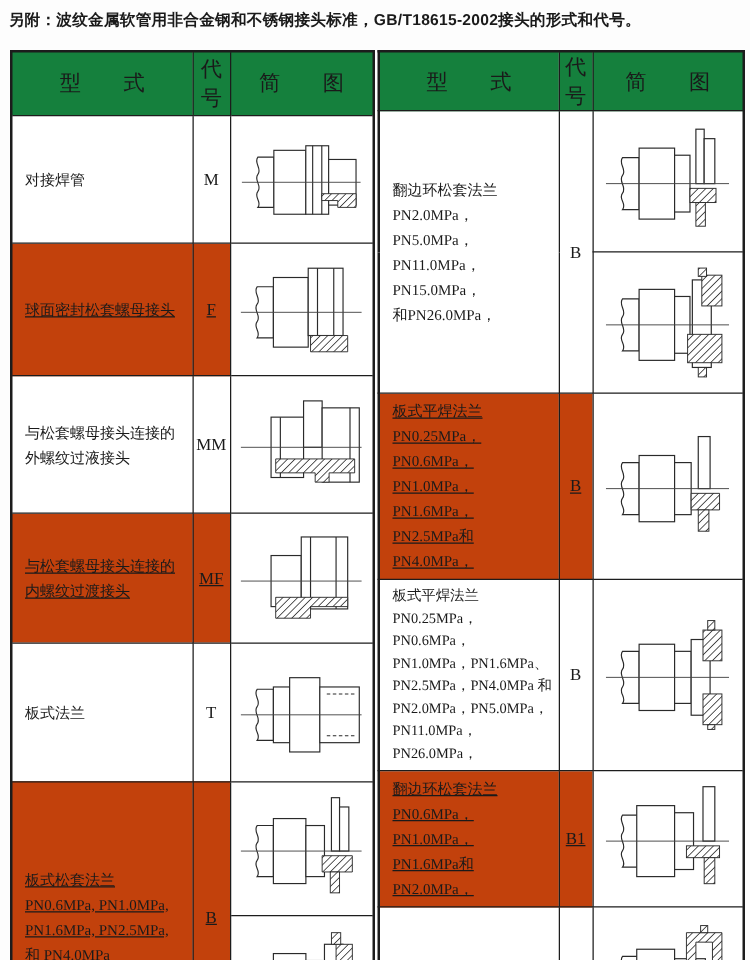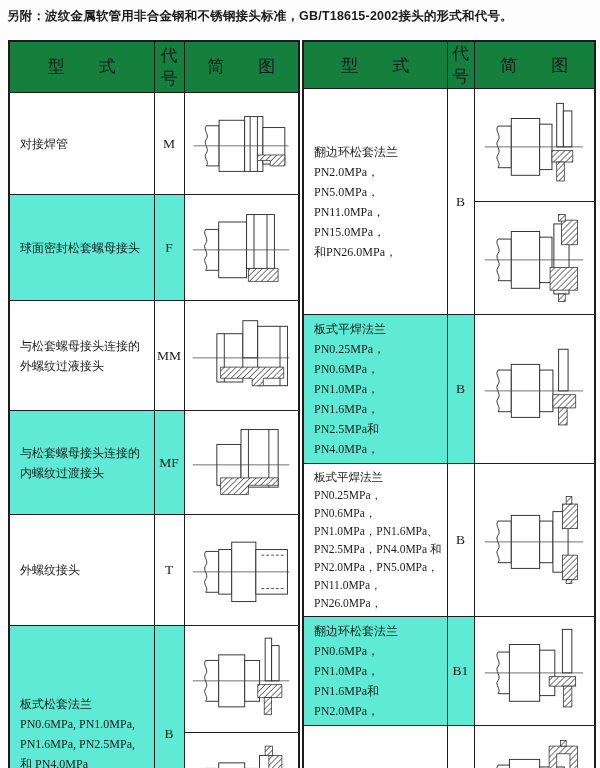--- a/index.html
+++ b/index.html
@@ -16,21 +16,21 @@
   table.t { border-width:2px; }
   th.hdr { background:#15803d; font-weight:normal; font-size:17px; height:30px;
     text-align:center; vertical-align:middle; }
   td.type { font-size:12px; line-height:20px; padding:4px 4px 4px 10px;
     vertical-align:middle; white-space:pre-line;
     font-family:"Liberation Serif", serif; }
   td.type.tight { line-height:18px; font-size:11.5px; }
   td.code { text-align:center; vertical-align:middle; font-size:13.5px;
     font-family:"Liberation Serif", serif; }
   td.diag { text-align:center; vertical-align:middle; padding:1px; }
-  .hl { background:#5eead4; }
+  .hl { background:#c2410c;text-decoration:underline; }
   svg.dg { display:block; margin:0 auto; }
   svg.dg .ln { stroke:#2a2a2a; stroke-width:1; fill:none; }
   svg.dg .sh { stroke:#2a2a2a; stroke-width:1; fill:#ffffff; }
   svg.dg .ha { stroke:#2a2a2a; stroke-width:0.8; fill:url(#hatch); }
   svg.dg .cl { stroke:#444; stroke-width:0.8; }
   svg.dg .dsh { stroke:#2a2a2a; stroke-width:0.9; stroke-dasharray:3 2.2; }
 </style>
 </head>
 <body>
 
@@ -119,21 +119,21 @@
             <rect class="sh" x="56" y="10" width="40" height="62"></rect>
             <line class="ln" x1="64" y1="10" x2="64" y2="72"></line>
                 <line class="ln" x1="86" y1="10" x2="86" y2="72"></line>
             <path class="ha" d="M34 62 H96 V70 H64 V80 H34 Z"></path>
             <line class="cl" x1="4" y1="48" x2="108" y2="48"></line>
           </svg>
         </td>
       </tr>
 
       <tr style="height:103px">
-        <td class="type">外螺纹接头</td>
+        <td class="type">板式法兰</td>
         <td class="code">T</td>
         <td class="diag">
           <svg class="dg" width="104" height="90" viewBox="0 0 112 92">
             <path class="sh" d="M32 26 H18 c-4 5 4 10 0 15 c-4 5 4 10 0 15 c-4 5 4 9 0 14 H32 Z"></path>
             <rect class="sh" x="32" y="24" width="14" height="48"></rect>
             <rect class="sh" x="46" y="16" width="26" height="64"></rect>
             <rect class="sh" x="72" y="24" width="34" height="48"></rect>
             <line class="dsh" x1="78" y1="30" x2="103" y2="30"></line>
             <line class="dsh" x1="78" y1="66" x2="103" y2="66"></line>
             <line class="cl" x1="4" y1="48" x2="108" y2="48"></line>

